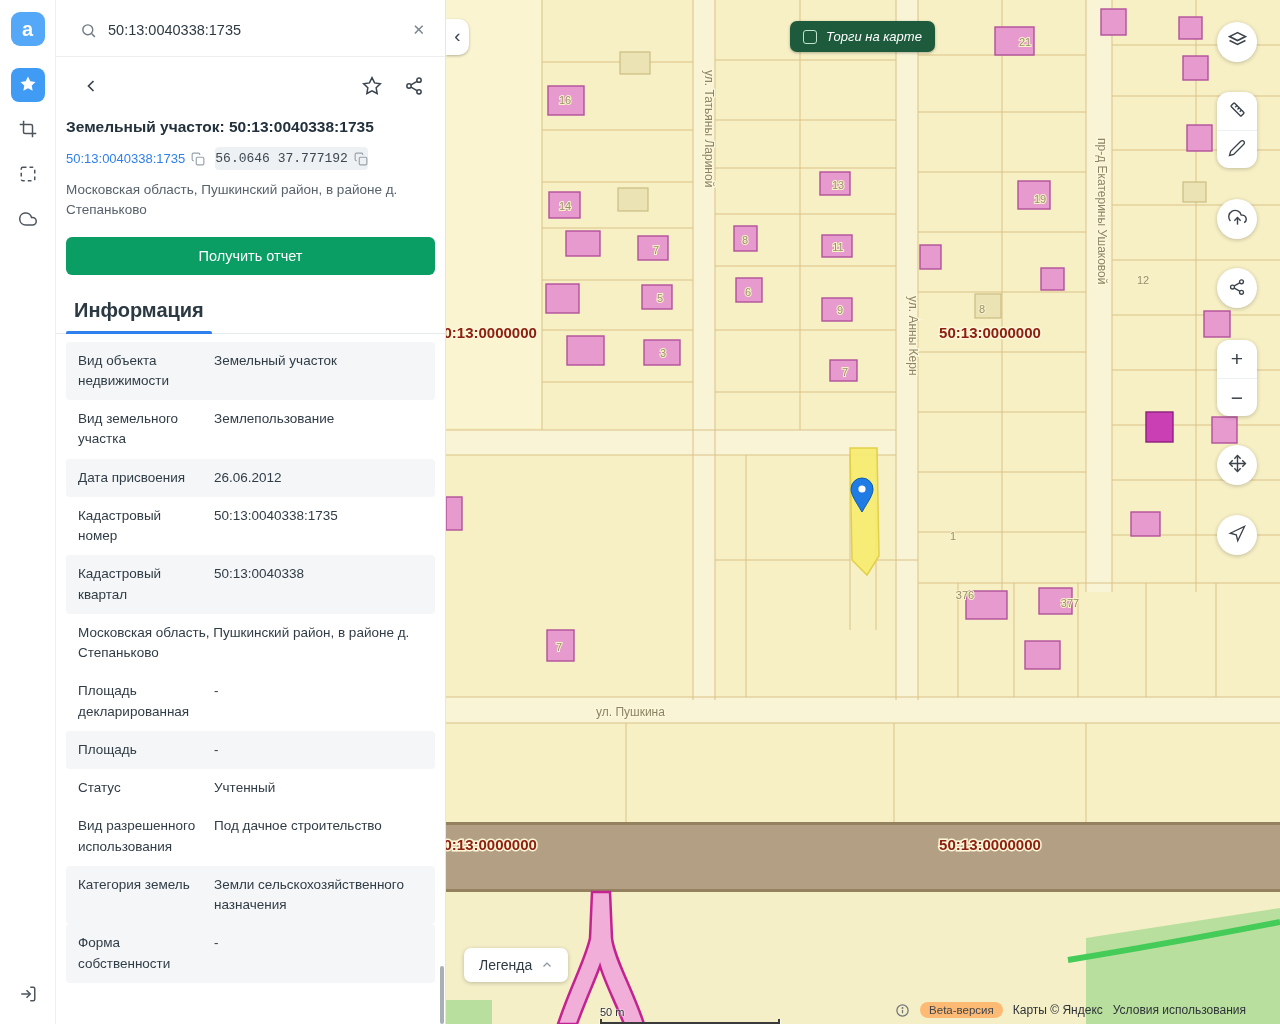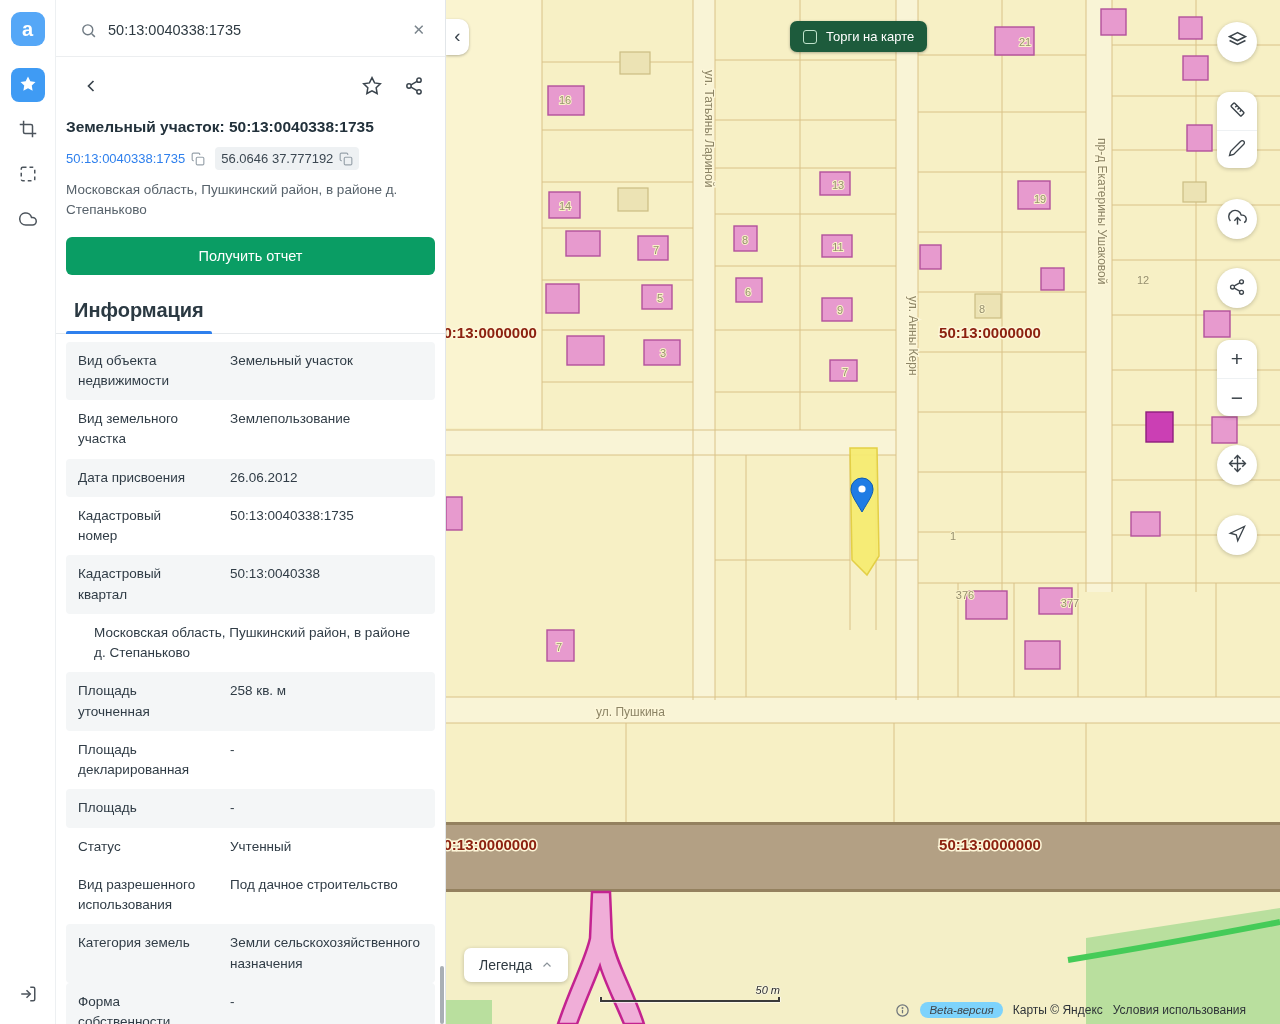--- a/index.html
+++ b/index.html
@@ -29,38 +29,38 @@
   .clear-btn { border: none; background: none; color: #7b858d; font-size: 15px; cursor: pointer; padding: 2px 4px; }
 
   .actions-row { display: flex; align-items: center; gap: 16px; padding: 16px 18px 4px 22px; }
   .icon-btn { border: none; background: none; color: #39434c; padding: 3px; cursor: pointer; display: flex; }
   .spacer { flex: 1; }
 
   .title { font-size: 15.5px; font-weight: 700; color: #22313b; margin: 12px 10px 0 10px; }
   .chips { display: flex; align-items: center; gap: 10px; margin: 11px 10px 0 10px; }
   .chip { display: inline-flex; align-items: center; gap: 6px; font-size: 13px; cursor: pointer; }
   .chip.link { color: var(--accent); }
-  .chip.gray { background: #eef1f3; color: #3c4852; border-radius: 4px; padding: 4px 6px; }
+  .chip.gray { background: #eef1f3; color: #3c4852; border-radius: 4px; padding: 4px 0; font-family: Liberation Mono, monospace; }
   .copy-icon { color: #98a2ab; display: flex; }
 
   .address { margin: 10px 10px 0 10px; font-size: 13.5px; line-height: 1.5; color: #57626b; }
   .report-btn { margin: 16px 10px 0 10px; height: 38px; border: none; border-radius: 6px;
                 background: var(--green); color: #fff; font: 500 14.5px "Liberation Sans", sans-serif; cursor: pointer; }
 
   .tabs-row { margin-top: 18px; border-bottom: 1px solid #e7eaec; padding: 0 10px; display: flex; }
   .tab { padding: 6px 8px 11px 8px; font-size: 20px; font-weight: 700; color: #2b3942; position: relative; cursor: pointer; }
   .tab.active::after { content: ""; position: absolute; left: 0; right: 0; bottom: -1px; height: 3px;
                        background: var(--accent); border-radius: 2px 2px 0 0; }
 
   .info-table { margin: 8px 10px 0 10px; flex: 1; overflow: hidden; }
   .info-row { display: flex; gap: 10px; padding: 9px 12px; border-radius: 4px;
               font-size: 13.5px; line-height: 1.5; color: #303c46; justify-content: space-between; }
   .info-row.striped { background: #f4f6f7; }
   .cell-label { width: 126px; flex: none; }
-  .cell-value { flex: 1; margin-left: 16px; }
+  .cell-value { flex: 1; }
   .panel-scrollbar { position: absolute; right: 1px; bottom: 0; width: 4px; height: 58px;
                      background: #a9afb5; border-radius: 2px; }
 
   
   .map { flex: 1; position: relative; overflow: hidden; background: var(--map-bg); }
   .map-canvas { position: absolute; inset: 0; }
   svg text { font-family: "Liberation Sans", sans-serif; }
   .quarter-label { font-size: 15px; font-weight: 700; fill: var(--quarter);
                    stroke: #fdf6d8; stroke-width: 3px; paint-order: stroke; text-anchor: middle; }
   .street-label { font-size: 12px; fill: #8c8465; stroke: #fdf7d9; stroke-width: 2.5px; paint-order: stroke; }
@@ -69,50 +69,50 @@
   .bldg { fill: #e79ace; stroke: #b2519c; stroke-width: 1.4; }
   .bldg-bright { fill: #cb3fb4; stroke: #8e1f7d; stroke-width: 1.4; }
   .bldg-beige { fill: #ece3b4; stroke: #cbbd83; stroke-width: 1.2; }
 
   .collapse-btn { position: absolute; left: 0; top: 19px; width: 23px; height: 36px; background: #fff;
                   border: none; border-radius: 0 10px 10px 0; box-shadow: 0 1px 3px rgba(0,0,0,.28);
                   font-size: 19px; line-height: 1; color: #39434c; cursor: pointer; padding-bottom: 3px; }
 
   .map-toggle { position: absolute; left: 344px; top: 21px; height: 31px; background: var(--toggle-bg);
                 border-radius: 7px; display: flex; align-items: center; gap: 9px; padding: 0 13px;
-                color: #fff; font-size: 13px; box-shadow: 0 1px 3px rgba(0,0,0,.3); cursor: pointer; }
+                color: #fff; font-size: 13px; box-shadow: 0 1px 3px rgba(0,0,0,.3); cursor: pointer; font-style: italic; }
   .toggle-checkbox { width: 14px; height: 14px; border: 1.5px solid #bfe3cb; border-radius: 3px; }
 
   .tool-circle { position: absolute; right: 23px; width: 40px; height: 40px; border-radius: 50%;
                  background: #fff; border: none; box-shadow: 0 1px 4px rgba(0,0,0,.22);
                  display: flex; align-items: center; justify-content: center; color: #3c444b; cursor: pointer; }
   .tool-group { position: absolute; right: 23px; width: 40px; background: #fff; border-radius: 12px;
                 box-shadow: 0 1px 4px rgba(0,0,0,.22); display: flex; flex-direction: column; overflow: hidden; }
   .tool-group button { height: 38px; border: none; background: none; color: #3c444b;
                        display: flex; align-items: center; justify-content: center; cursor: pointer; }
   .tool-group button + button { border-top: 1px solid #eef1f3; }
   .zoom-btn { font: 400 21px "Liberation Sans", sans-serif; }
   .pos-layers { top: 22px; } .pos-edit { top: 92px; } .pos-upload { top: 199px; }
   .pos-share { top: 268px; } .pos-zoom { top: 340px; } .pos-move { top: 445px; } .pos-locate { top: 515px; }
 
   .legend-btn { position: absolute; left: 18px; bottom: 42px; background: #fff; border: none;
                 border-radius: 7px; padding: 9px 15px; font: 14px "Liberation Sans", sans-serif;
                 color: #2f3a42; display: flex; align-items: center; gap: 9px;
                 box-shadow: 0 1px 4px rgba(0,0,0,.22); cursor: pointer; margin-top: 40px; }
   .legend-chevron { color: #8a9299; display: flex; }
 
-  .scale-bar { position: absolute; left: 154px; bottom: 22px; width: 180px; text-align: right;
-               font-size: 11px; color: #2e2e2e; text-shadow: 0 0 2px #fff, 0 0 2px #fff; font-style: italic; }
+  .scale-bar { position: absolute; left: 154px; bottom: 0; width: 180px; text-align: left;
+               font-size: 11px; color: #2e2e2e; text-shadow: 0 0 2px #fff, 0 0 2px #fff; }
   .scale-line { height: 5px; border: 2px solid #3a3a3a; border-top: none; margin-top: 1px;
                 box-shadow: 0 1px 0 rgba(255,255,255,.6), 1px 0 0 rgba(255,255,255,.6), -1px 0 0 rgba(255,255,255,.6); }
 
   .attribution { position: absolute; right: 34px; bottom: 6px; display: flex; align-items: center;
                  gap: 10px; font-size: 12px; color: #2e3338; }
   .info-icon { color: #6f767c; display: flex; }
-  .beta-chip { background: #7dd3fc; border-radius: 9px; padding: 2px 9px; color: #3f464c; font-size: 11.5px; font-style: italic; }
+  .beta-chip { background: #fdba74; border-radius: 9px; padding: 2px 9px; color: #3f464c; font-size: 11.5px; }
   .attr-link { color: #2e3338; cursor: pointer; }
 </style>
 </head>
 <body>
 
 <div class="app">
 
   <aside class="iconbar">
     <div class="logo">a</div>
     <div class="nav-group">
@@ -246,24 +246,20 @@
         <div class="info-row">
           <div class="cell-label">Кадастровый номер</div>
           <div class="cell-value">50:13:0040338:1735</div>
         </div>
         <div class="info-row striped">
           <div class="cell-label">Кадастровый квартал</div>
           <div class="cell-value">50:13:0040338</div>
         </div>
         <div class="info-row">
           <div class="cell-value">Московская область, Пушкинский район, в районе д. Степаньково</div>
-        </div>
-        <div class="info-row striped">
-          <div class="cell-label">Площадь уточненная</div>
-          <div class="cell-value">258 кв. м</div>
         </div>
         <div class="info-row">
           <div class="cell-label">Площадь декларированная</div>
           <div class="cell-value">-</div>
         </div>
         <div class="info-row striped">
           <div class="cell-label">Площадь</div>
           <div class="cell-value">-</div>
         </div>
         <div class="info-row">

